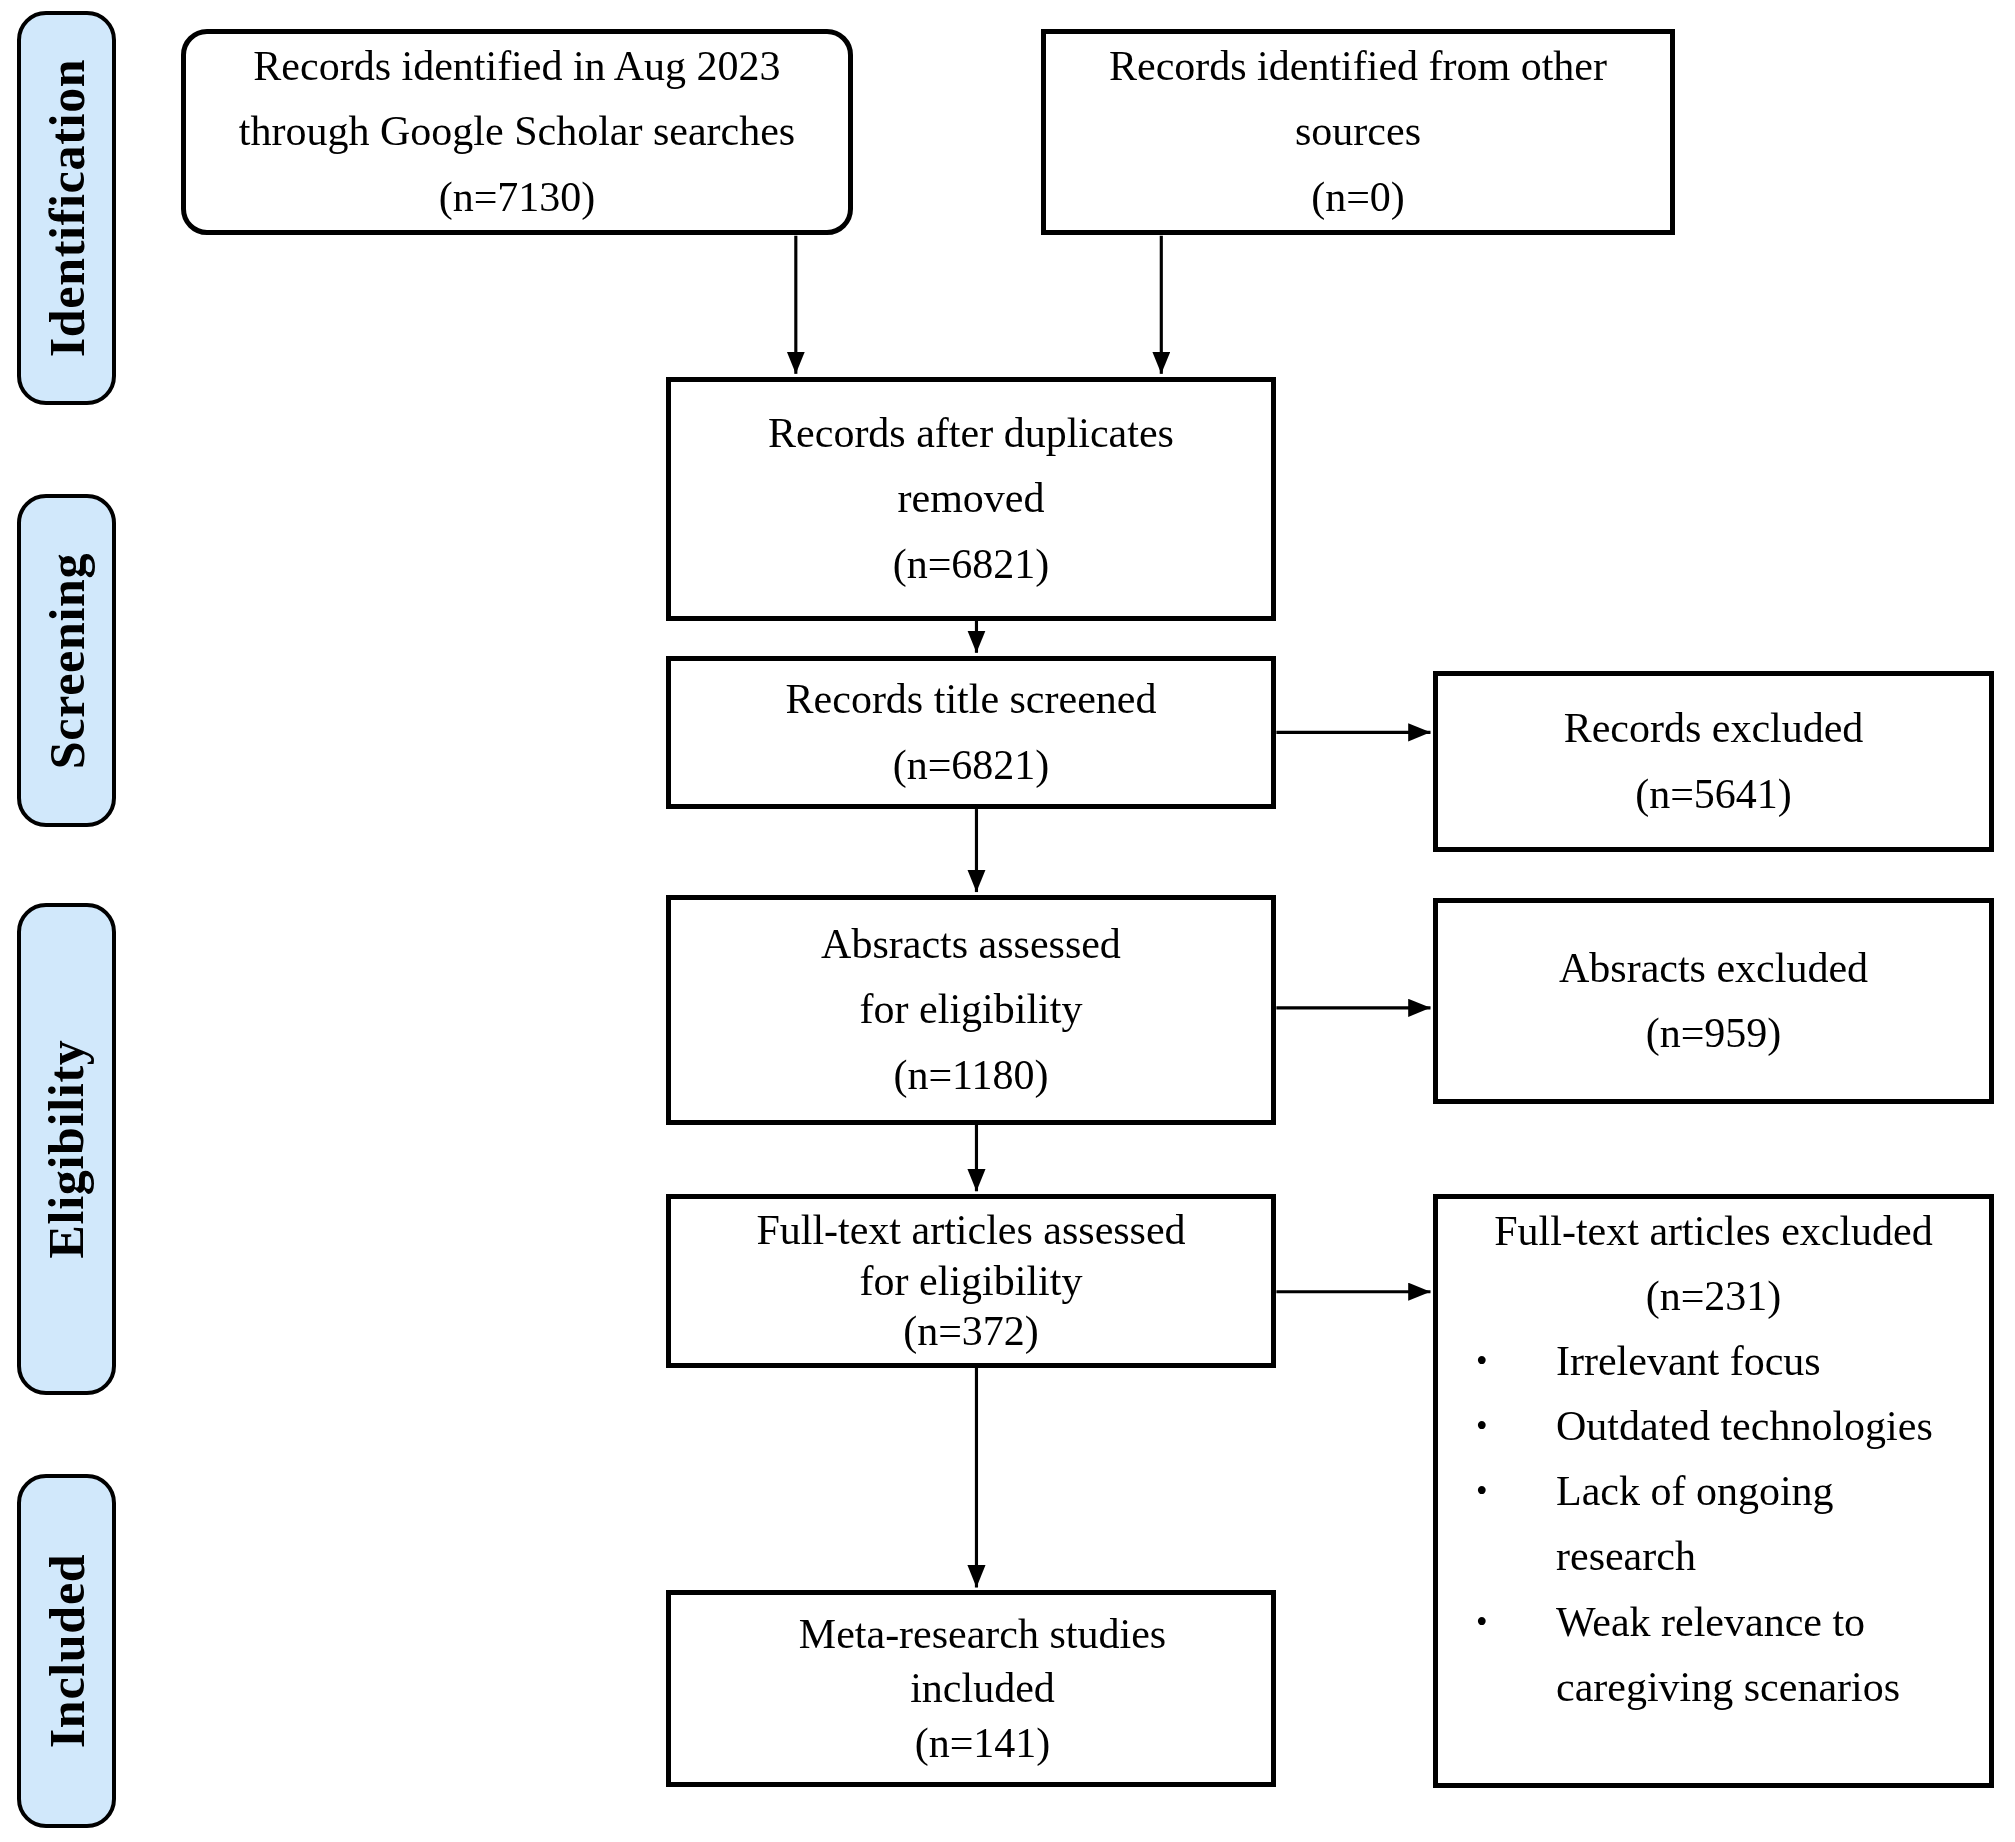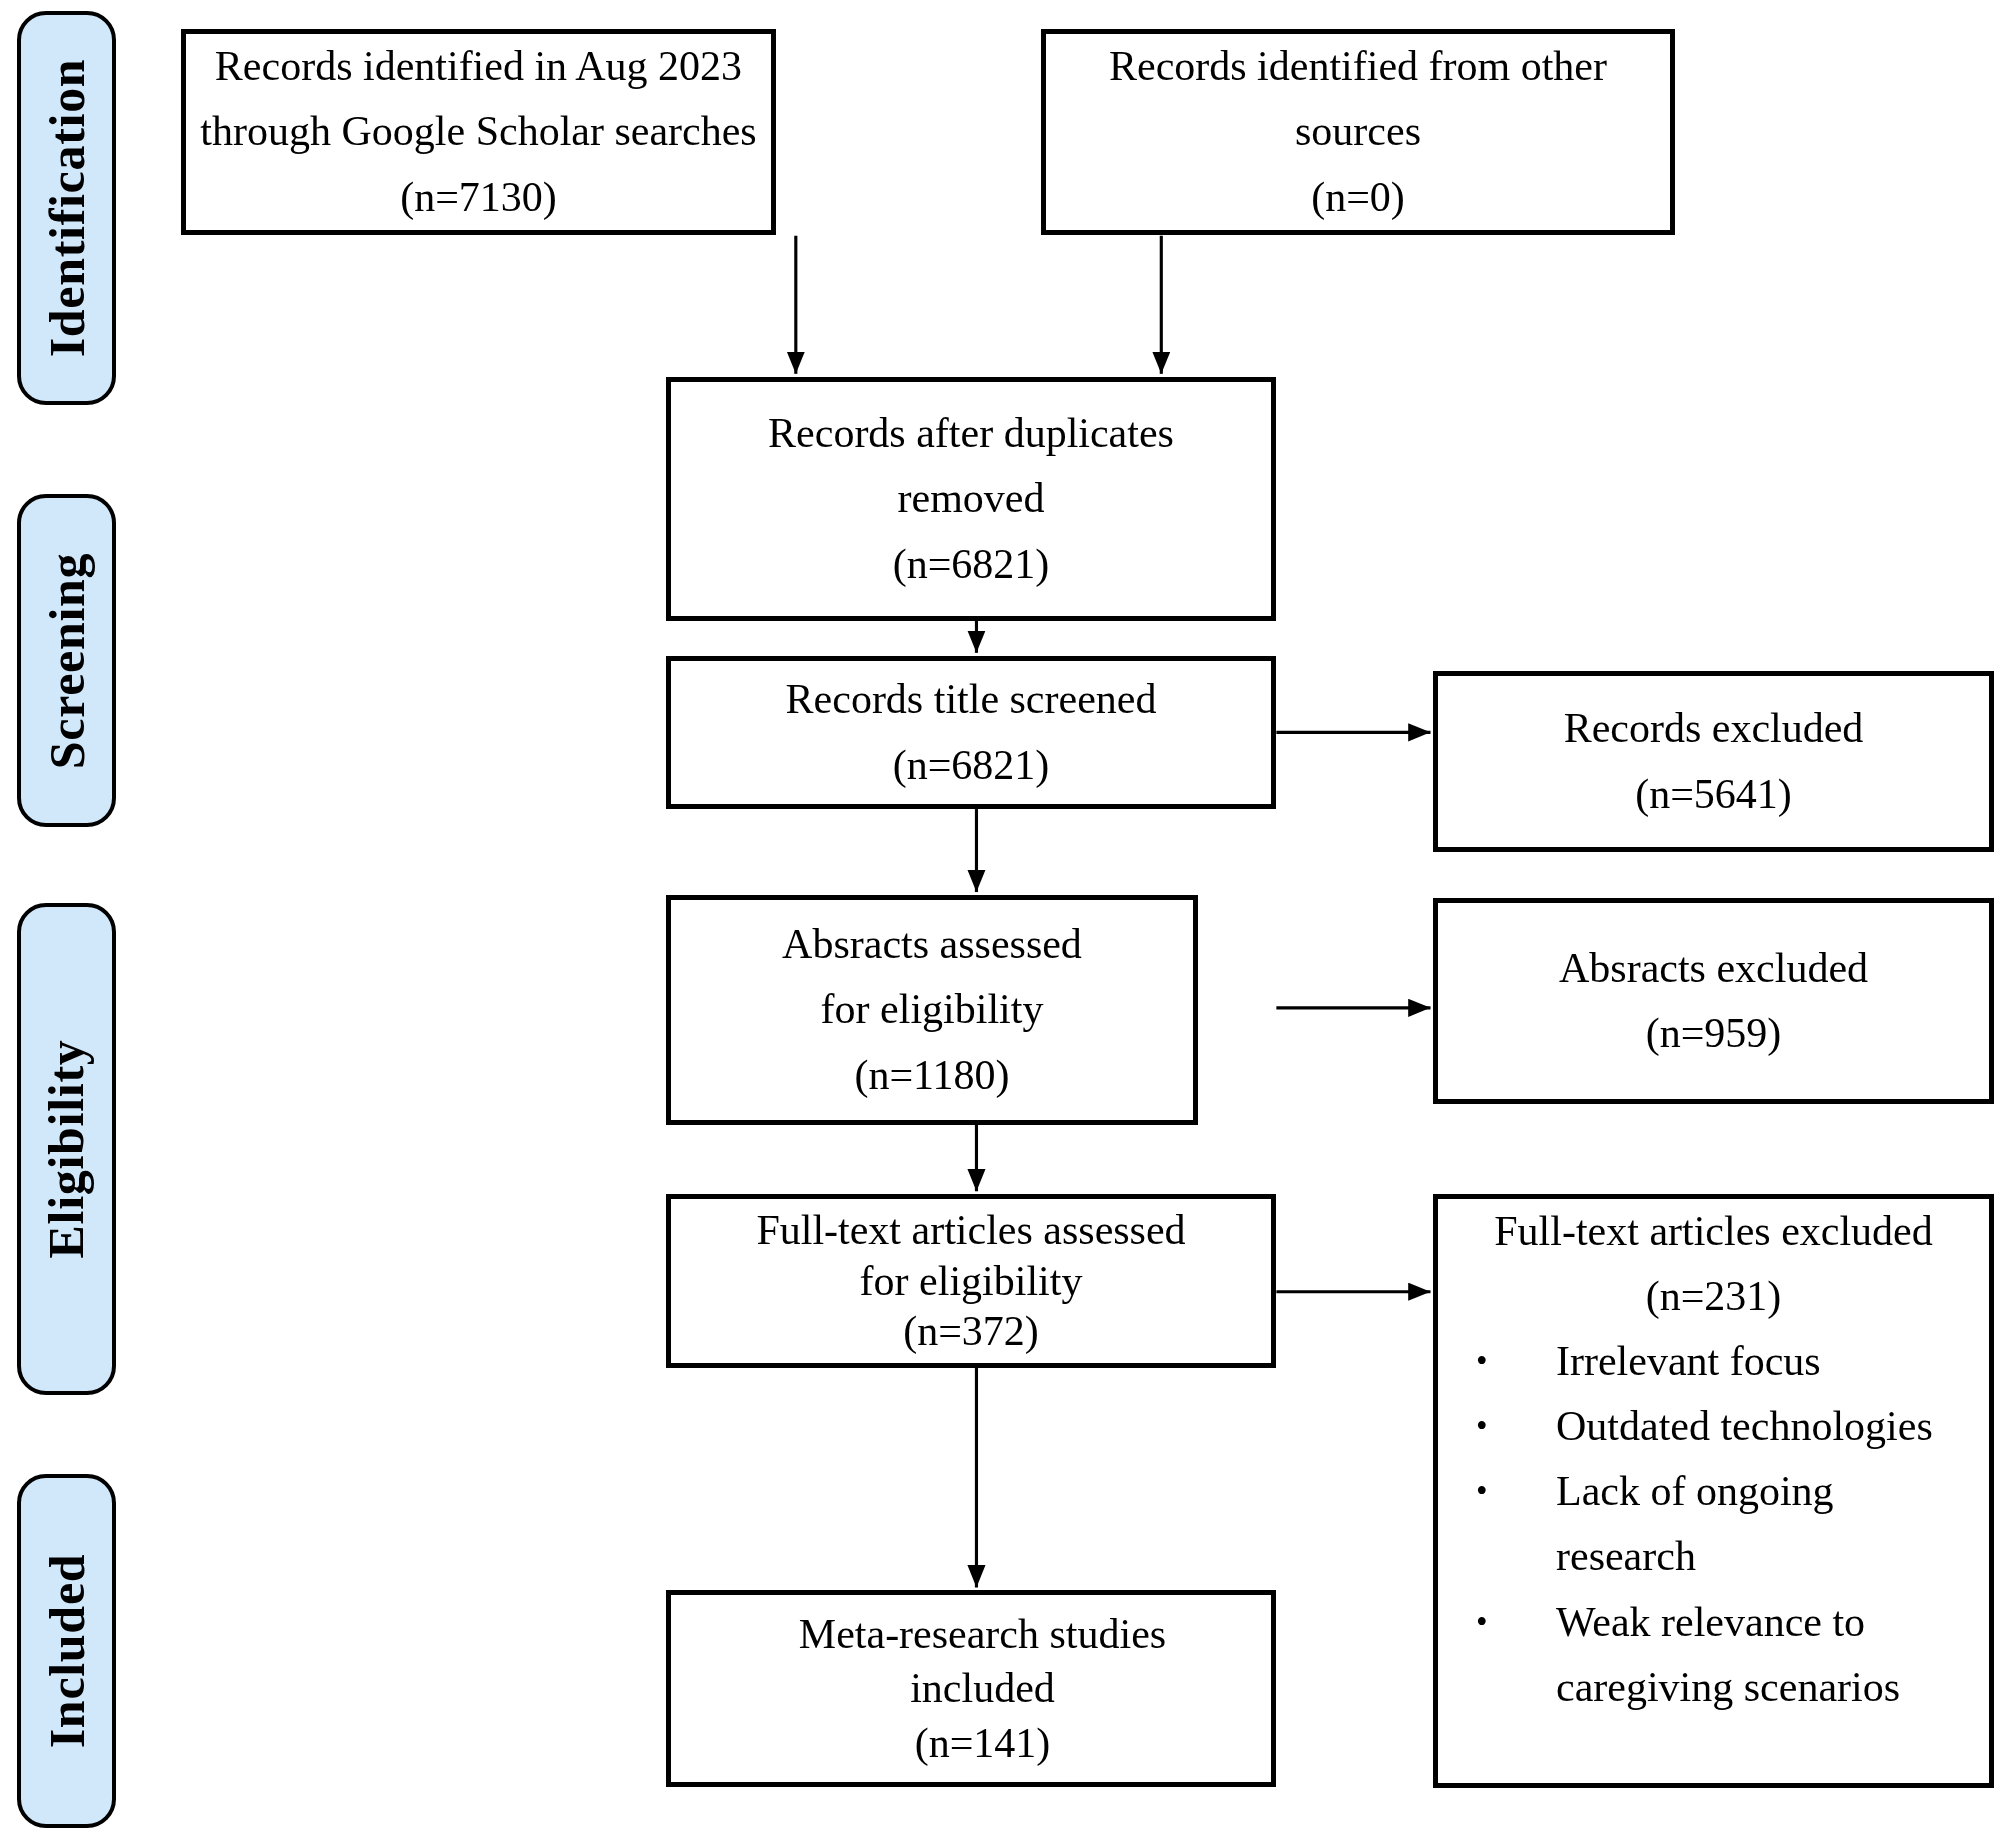--- a/index.html
+++ b/index.html
@@ -47,25 +47,25 @@
     justify-content: center;
     align-items: center;
     text-align: center;
     font-size: 42px;
     line-height: 1.55;
   }
   .box span { display: block; }
   .lh-tight { line-height: 1.2; }
   .lh-mid   { line-height: 1.3; padding-left: 23px; }
 
-  #b-google { left: 181px;  top: 29px;   width: 595px; height: 206px; }
+  #b-google { left: 181px;  top: 29px;   width: 672px; height: 206px; border-radius: 26px; }
   #b-other  { left: 1041px; top: 29px;   width: 634px;  height: 206px; }
   #b-dup    { left: 666px;  top: 377px;  width: 610px;  height: 244px; }
   #b-title  { left: 666px;  top: 656px;  width: 610px;  height: 153px; }
-  #b-abs    { left: 666px;  top: 895px; width: 532px;  height: 230px; }
+  #b-abs    { left: 666px;  top: 895px; width: 610px;  height: 230px; }
   #b-full   { left: 666px;  top: 1194px; width: 610px;  height: 174px; }
   #b-meta   { left: 666px;  top: 1590px; width: 610px;  height: 197px; }
   #b-exc1   { left: 1433px; top: 652px;  width: 561px;  height: 181px; margin-top: 19px; }
   #b-exc2   { left: 1433px; top: 898px; width: 561px;  height: 206px; }
 
   
   #b-exc3 {
     left: 1433px; top: 1194px; width: 561px; height: 594px;
     justify-content: flex-start;
   }

